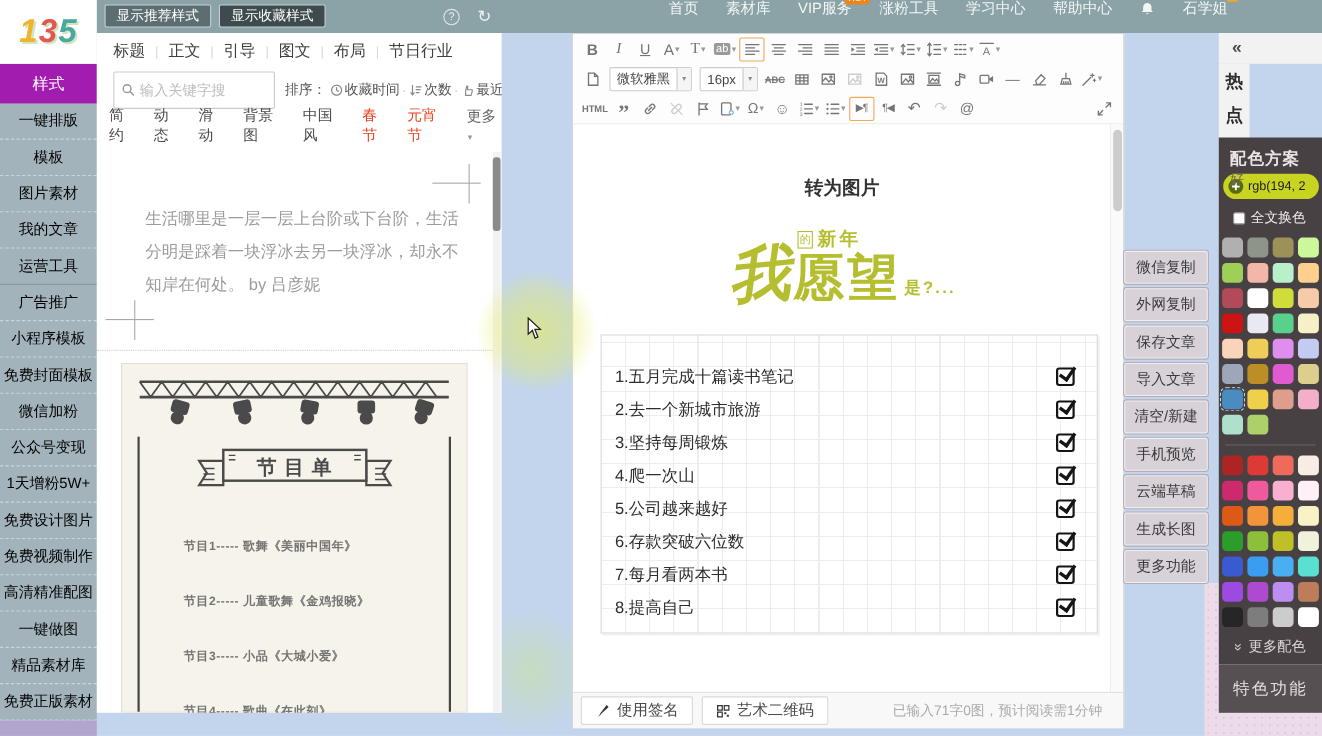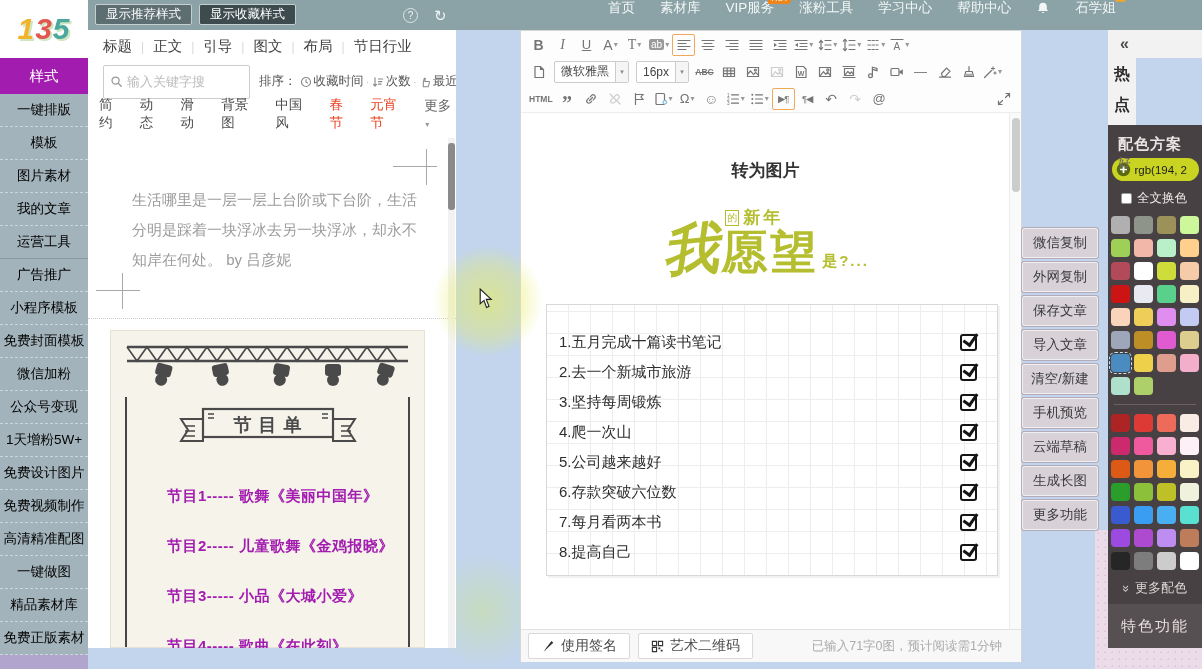--- a/index.html
+++ b/index.html
@@ -58,21 +58,21 @@
 .cross.tr{left:305px;top:119px}.cross.tr .v{left:33px;top:0;width:1px;height:36px}
 .cross.bl{left:8px;top:243px}.cross.bl .v{left:26px;top:0;width:1px;height:36px}
 .sp-scroll{position:absolute;right:1px;top:108px;width:7px;height:540px;background:#f2f2f2}
 .sp-thumb{position:absolute;right:0;top:5px;width:7px;height:67px;background:#8a8a8a;border-radius:3px}
 .prog-card{position:absolute;left:22px;top:300px;width:315px;height:318px;background:#f6f3eb;border:1px solid #e6e1d4}
 .truss{position:absolute;left:10px;top:8px}
 .prog-frame{position:absolute;left:14px;top:66px;right:14px;bottom:0;border-left:2px solid #454545;border-right:2px solid #454545}
 .ribbon{position:absolute;left:50%;top:72px;transform:translateX(-50%);width:190px;height:46px}
 .ribbon .rb-txt{position:absolute;left:0;top:10px;width:100%;text-align:center;font-size:18px;font-weight:bold;letter-spacing:7px;color:#4a4a4a;text-indent:7px}
 .prog-items{position:absolute;left:56px;top:140px;right:20px}
-.prog-item{height:50px;display:flex;align-items:center;font-size:15px;font-weight:bold;color:#a21caf;letter-spacing:.5px;white-space:nowrap}
+.prog-item{height:50px;display:flex;align-items:center;font-size:11px;font-weight:bold;color:#737373;letter-spacing:.5px;white-space:nowrap}
 
 
 .glow{position:absolute;left:432px;top:245px;width:112px;height:112px;border-radius:50%;background:radial-gradient(circle,rgba(230,236,96,.62) 0%,rgba(230,236,96,.34) 45%,rgba(230,236,96,0) 70%);z-index:40}
 .glow2{position:absolute;left:428px;top:552px;width:110px;height:117px;background:radial-gradient(circle,rgba(205,226,150,.5) 0%,rgba(205,226,150,0) 70%)}
 .cursor{position:absolute;left:479px;top:288px;z-index:41}
 
 
 .editor{position:absolute;left:520px;top:30px;width:502px;height:632px;background:#fff;border:1px solid #d6d6d6}
 .toolbar{position:absolute;left:0;top:0;width:500px;height:82px;border-bottom:1px solid #ededed;background:#fdfdfd}
 .tb-row{display:flex;align-items:center;height:27px;padding:0 6px;gap:1px;overflow:hidden}

